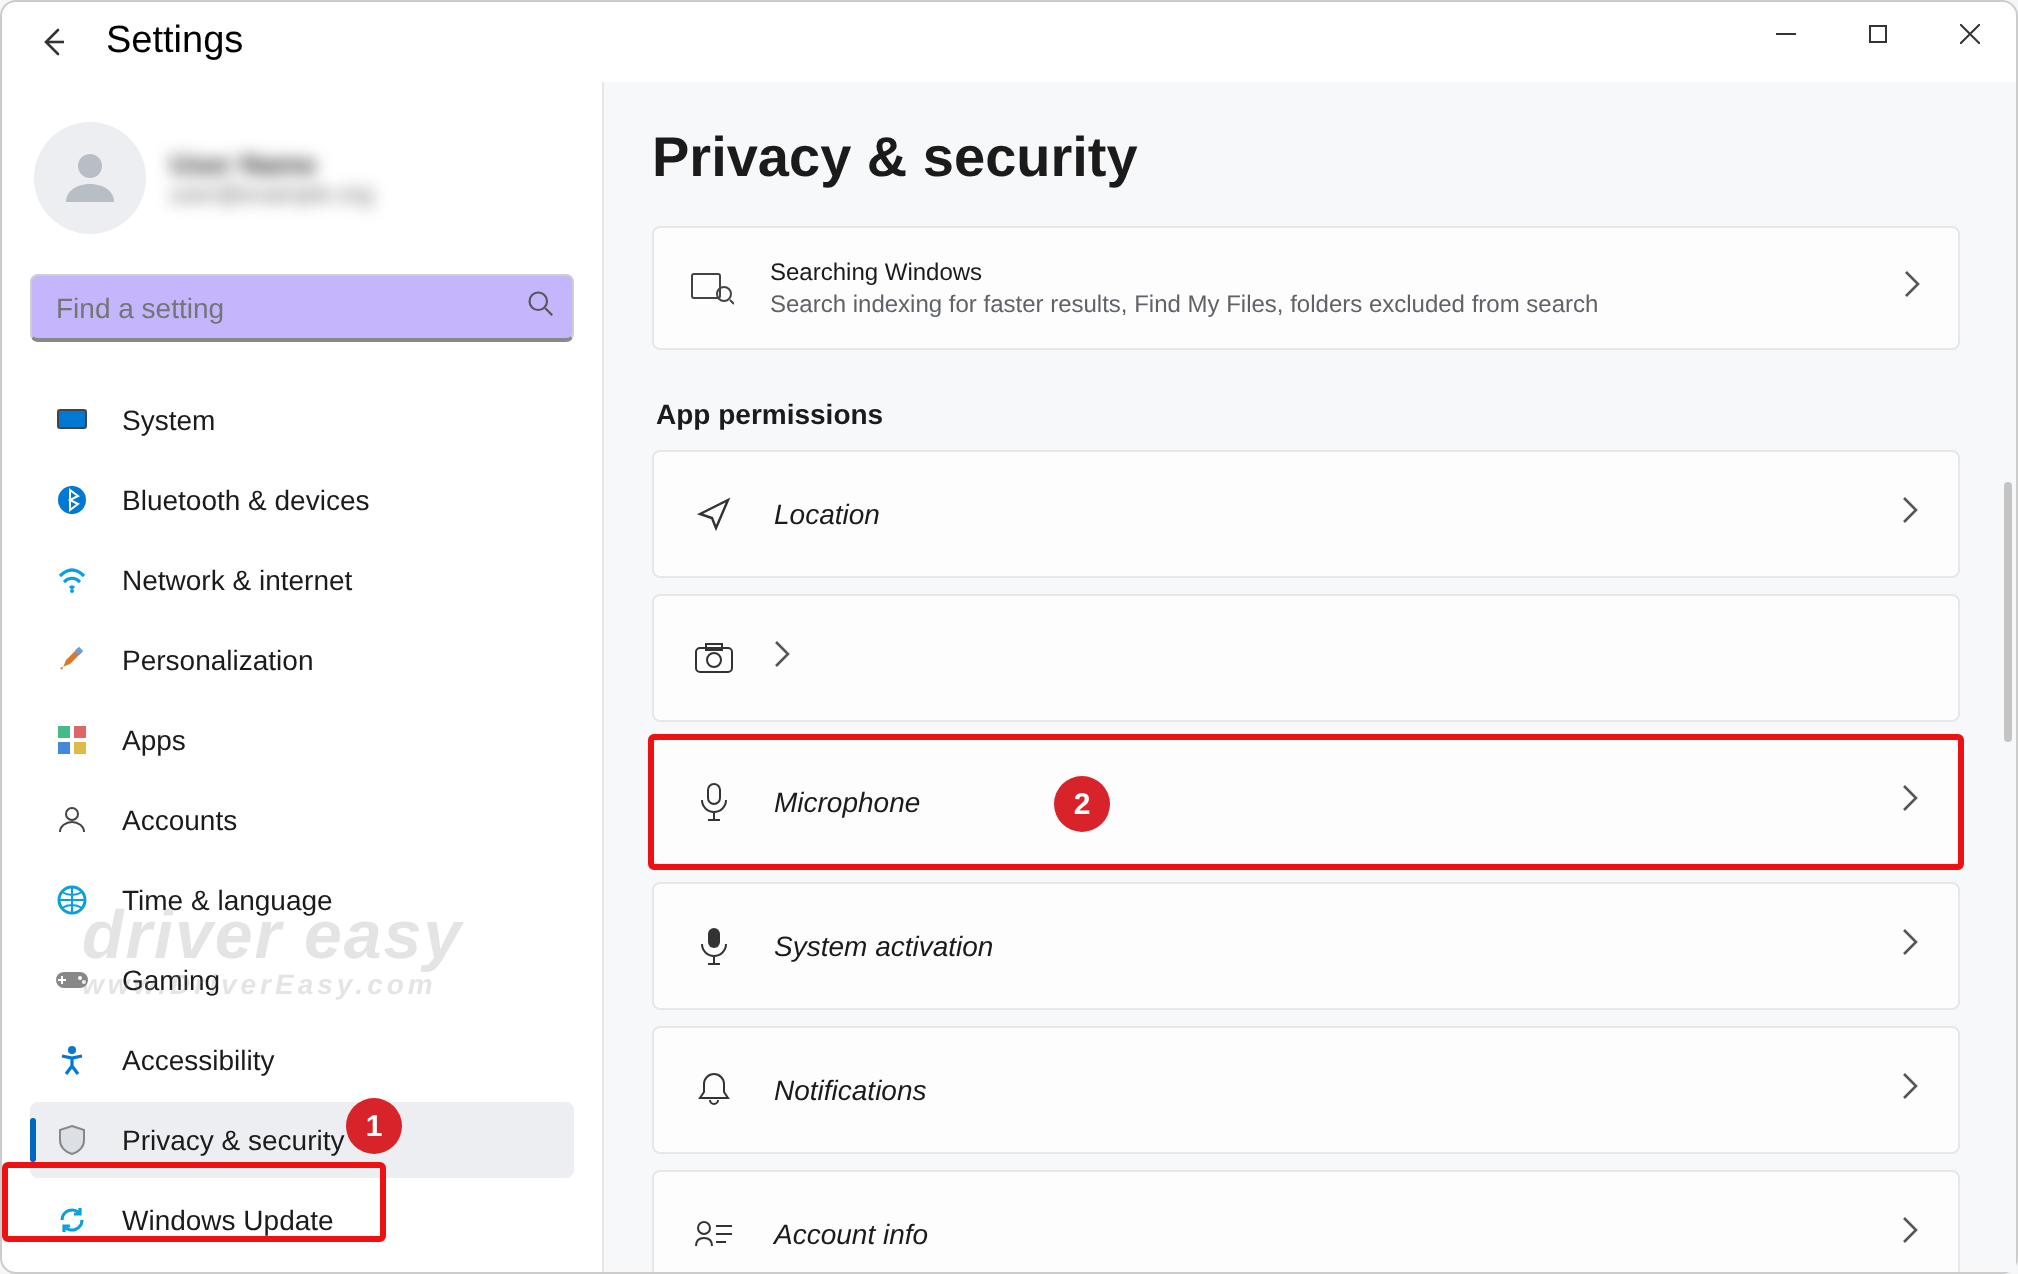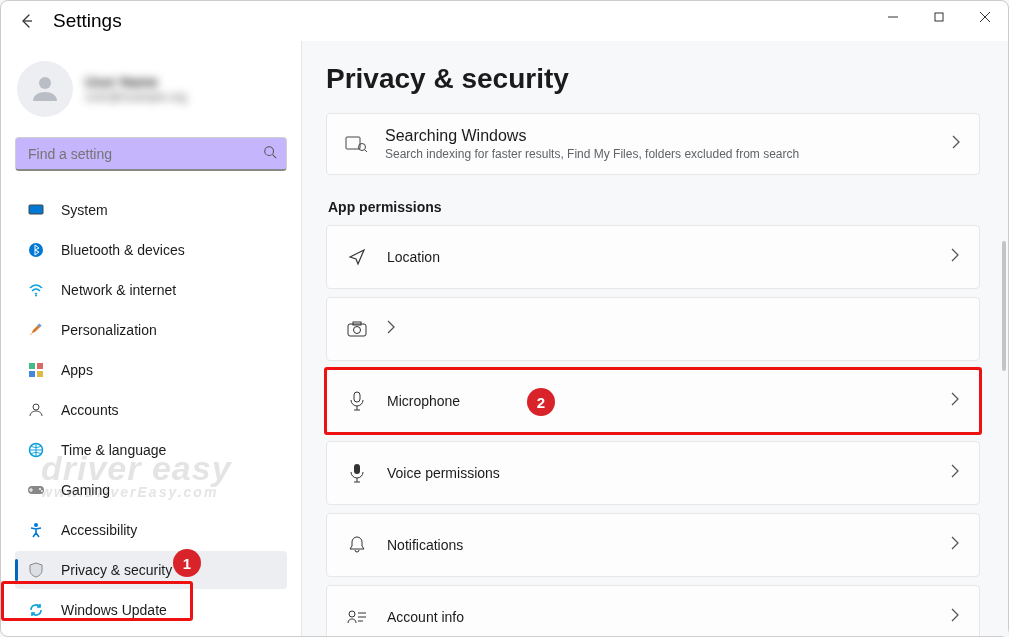--- a/index.html
+++ b/index.html
@@ -23,28 +23,28 @@
   .nav { display: flex; flex-direction: column; gap: 2px; }
   .nav-item { display: flex; align-items: center; gap: 16px; height: 38px; padding: 0 12px; border-radius: 4px; cursor: pointer; font-size: 14px; color: #1b1b1b; position: relative; }
   .nav-item.selected { background: #eceef1; }
   .nav-item.selected::before { content:""; position:absolute; left:0; top:8px; bottom:8px; width:3px; background:#0067c0; border-radius:2px; }
   .nav-item .ic { width: 18px; height: 18px; display:flex; align-items:center; justify-content:center; }
   .content { flex: 1; padding: 0 28px 8px 24px; overflow-y: auto; position: relative; background:#f7f8fa; border-left:1px solid #e6e6e6;}
   .page-title { font-size: 28px; font-weight: 600; margin: 22px 0 18px 0; color:#1b1b1b;}
   .card { background: #fdfdfd; border: 1px solid #e7e7e9; border-radius: 4px; padding: 0 18px; min-height: 62px; display: flex; align-items: center; gap: 18px; cursor: pointer; margin-bottom: 4px;}
   .card .ic { width: 22px; height: 22px; display:flex; align-items:center; justify-content:center; color:#333;}
   .card-text { flex:1; }
-  .card-title { font-size: 16px; color:#1b1b1b; }
+  .card-title { font-size: 12px; color:#1b1b1b; }
   .card-sub { font-size: 12px; color:#5f6368; margin-top:2px; }
   .chev { color:#555; }
   .section-h { font-size: 14px; font-weight:600; margin: 24px 0 10px 2px; color:#1b1b1b; }
   .perm-list { display:flex; flex-direction:column; gap:8px; }
   .perm { background:#fdfdfd; border:1px solid #e7e7e9; border-radius:4px; height:64px; display:flex; align-items:center; gap:20px; padding:0 20px; cursor:pointer;}
   .perm .ic { width:20px; height:20px; display:flex; align-items:center; justify-content:center; color:#333;}
-  .perm-label { flex:1; font-size:14px; color:#1b1b1b; }
+  .perm-label { flex:1; font-size:14px; color:#1b1b1b;font-style:italic; }
   .callout-1 { position:absolute; border:3px solid #e11; border-radius:3px; }
   .callout-badge { width:28px; height:28px; border-radius:50%; background:#d8232a; color:#fff; font-weight:700; font-size:15px; display:flex; align-items:center; justify-content:center; position:absolute;}
   .watermark { position:absolute; left:40px; top:410px; font-size:34px; font-weight:700; font-style:italic; color:rgba(130,130,130,0.22); pointer-events:none; letter-spacing:1px; line-height:1;}
   .watermark small{ display:block; font-size:14px; font-weight:700; letter-spacing:2px;}
   .scrollhint { position:absolute; right:2px; top:200px; width:4px; height:130px; background:#c4c4c4; border-radius:2px;}
 </style>
 </head>
 <body>
 
 <div class="window">
@@ -279,21 +279,21 @@
           <div class="callout-badge" style="left:200px; top:18px;">2</div>
         </div>
 
         <div class="perm">
           <span class="ic">
               <svg width="16" height="20" viewBox="0 0 16 20">
                 <rect x="5" y="1" width="6" height="10" rx="3" fill="#333"></rect>
                 <path d="M2 9a6 6 0 0 0 12 0M8 15v4M5 19h6" stroke="#333" fill="none"></path>
               </svg>
             </span>
-          <span class="perm-label">Voice permissions</span>
+          <span class="perm-label">System activation</span>
           <span class="chev"><svg width="8" height="14" viewBox="0 0 8 14">
                 <path d="M1 1l6 6-6 6" stroke="#555" fill="none" stroke-width="1.3"></path>
               </svg></span>
         </div>
 
         <div class="perm">
           <span class="ic">
               <svg width="16" height="18" viewBox="0 0 16 18">
                 <path d="M8 1a5 5 0 0 0-5 5v4l-2 3h14l-2-3V6a5 5 0 0 0-5-5zM6 14a2 2 0 0 0 4 0" stroke="#333" fill="none"></path>
               </svg>

